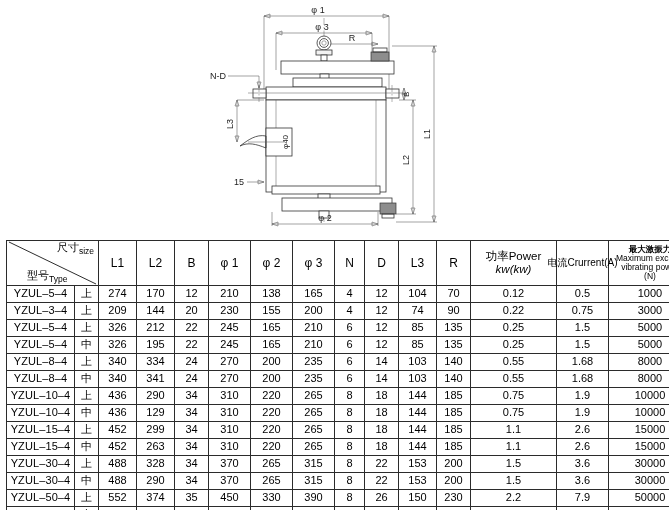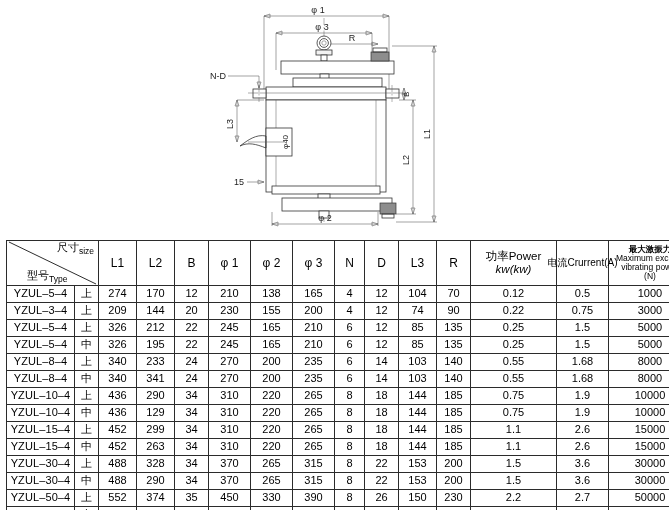--- a/index.html
+++ b/index.html
@@ -369,21 +369,21 @@
           <td>85</td>
           <td>135</td>
           <td>0.25</td>
           <td>1.5</td>
           <td>5000</td>
         </tr>
         <tr>
           <td class="model">YZUL–8–4</td>
           <td class="pos">上</td>
           <td>340</td>
-          <td>233</td>
+          <td>334</td>
           <td>24</td>
           <td>270</td>
           <td>200</td>
           <td>235</td>
           <td>6</td>
           <td>14</td>
           <td>103</td>
           <td>140</td>
           <td>0.55</td>
           <td>1.68</td>
@@ -515,21 +515,21 @@
           <td>374</td>
           <td>35</td>
           <td>450</td>
           <td>330</td>
           <td>390</td>
           <td>8</td>
           <td>26</td>
           <td>150</td>
           <td>230</td>
           <td>2.2</td>
-          <td>2.7</td>
+          <td>7.9</td>
           <td>50000</td>
         </tr>
         <tr>
           <td class="model">YZUL–50–4</td>
           <td class="pos">上</td>
           <td>552</td>
           <td>374</td>
           <td>35</td>
           <td>450</td>
           <td>330</td>

